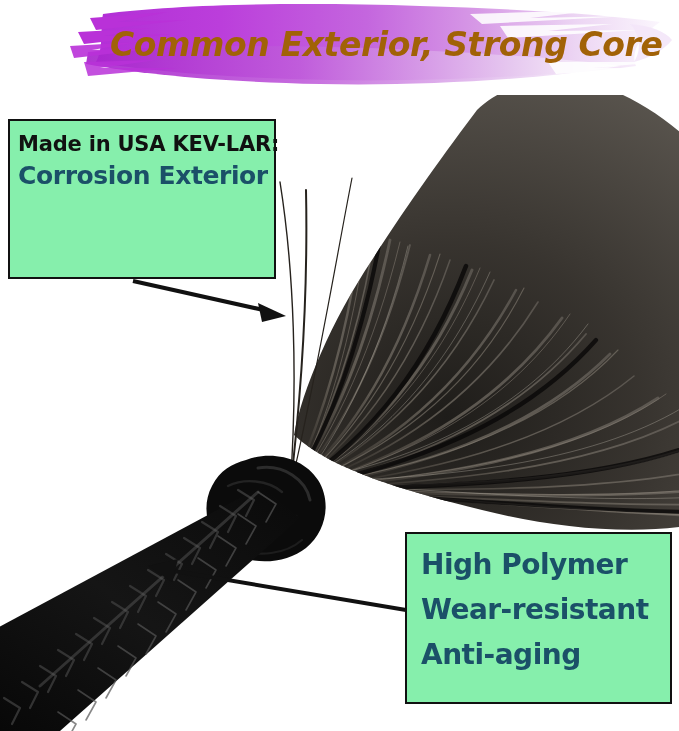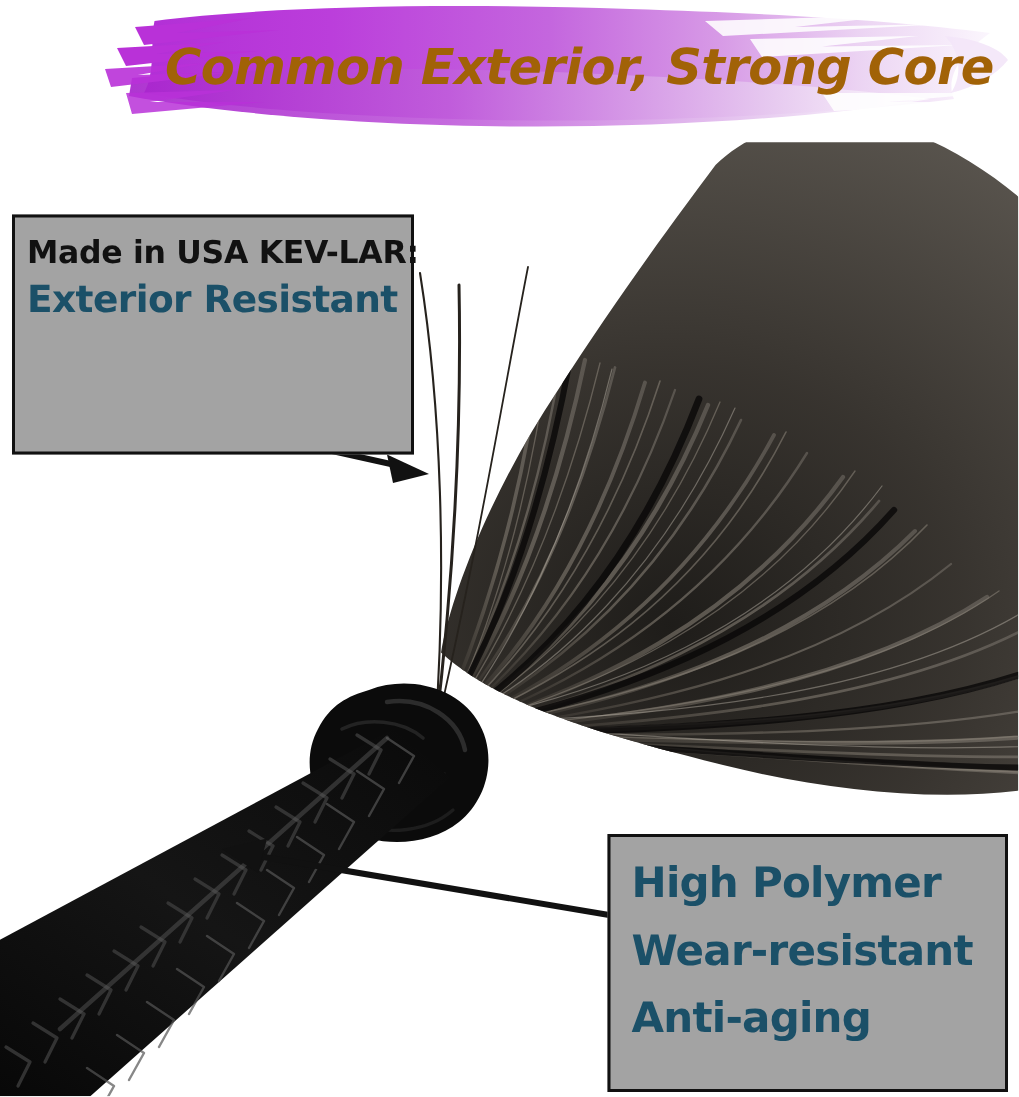--- a/index.html
+++ b/index.html
@@ -40,24 +40,23 @@
     position:absolute;
     left:0;top:88px;
     width:679px;height:643px;
     overflow:hidden;
   }
   #photo-svg{position:absolute;left:0;top:0;}
 
   
   .callout{
     position:absolute;
-    background:#a3a3a3;
+    background:#86efac;
     border:2px solid #111111;
     box-sizing:border-box;
-    margin-top:24px;
   }
   #callout-left{
     left:8px;top:119px;
     width:268px;height:160px;
     padding:10px 8px 0 8px;
   }
   #callout-right{
     left:405px;top:532px;
     width:267px;height:172px;
     padding:8px 6px 0 14px;
@@ -304,21 +303,21 @@
     </g>
 
     <g>
       <line x1="412" y1="611" x2="168" y2="570" stroke="#111111" stroke-width="4"></line>
       <polygon points="148,566 178,559 172,582" fill="#111111"></polygon>
     </g>
   </svg>
 
   <div class="callout" id="callout-left">
     <div class="hdr-black">Made in USA KEV-LAR:</div>
-    <div class="blue-line">Exterior Resistant</div>
+    <div class="blue-line">Corrosion Exterior</div>
   </div>
 
   <div class="callout" id="callout-right">
     <div class="blue-line-r">High Polymer</div>
     <div class="blue-line-r">Wear-resistant</div>
     <div class="blue-line-r">Anti-aging</div>
   </div>
 
 </div>
 

